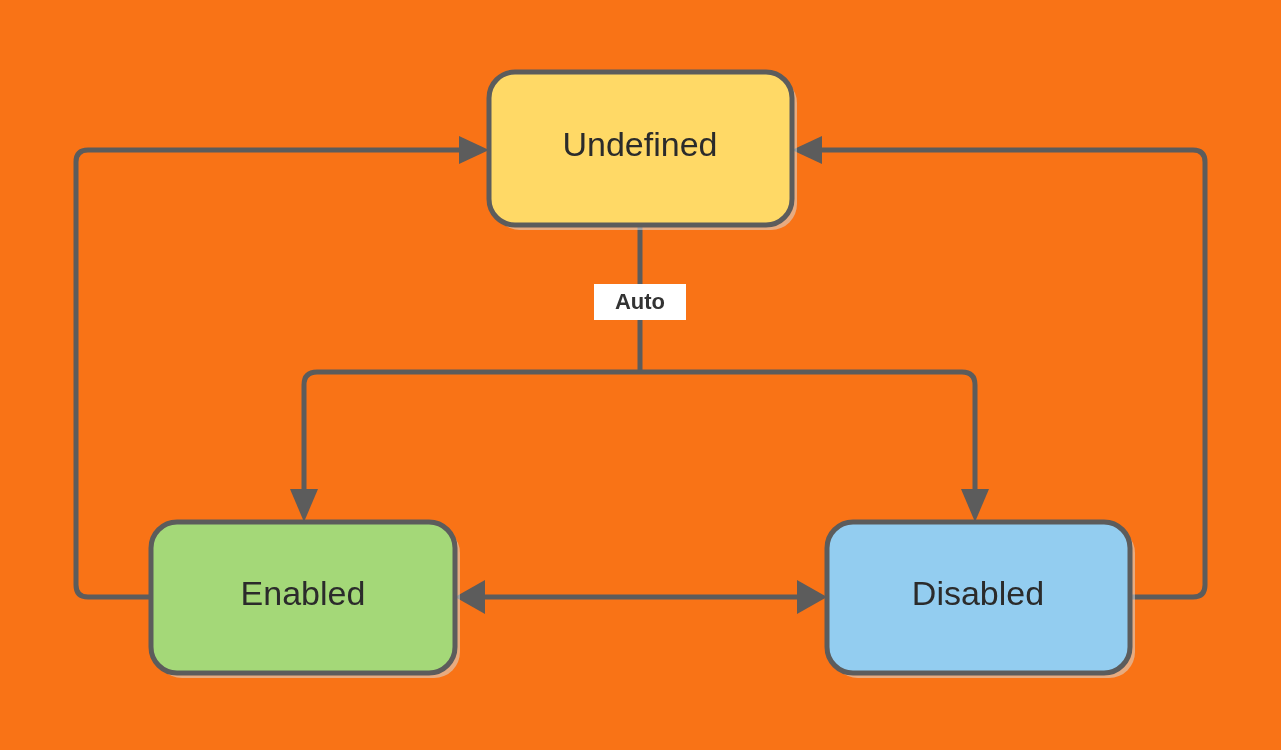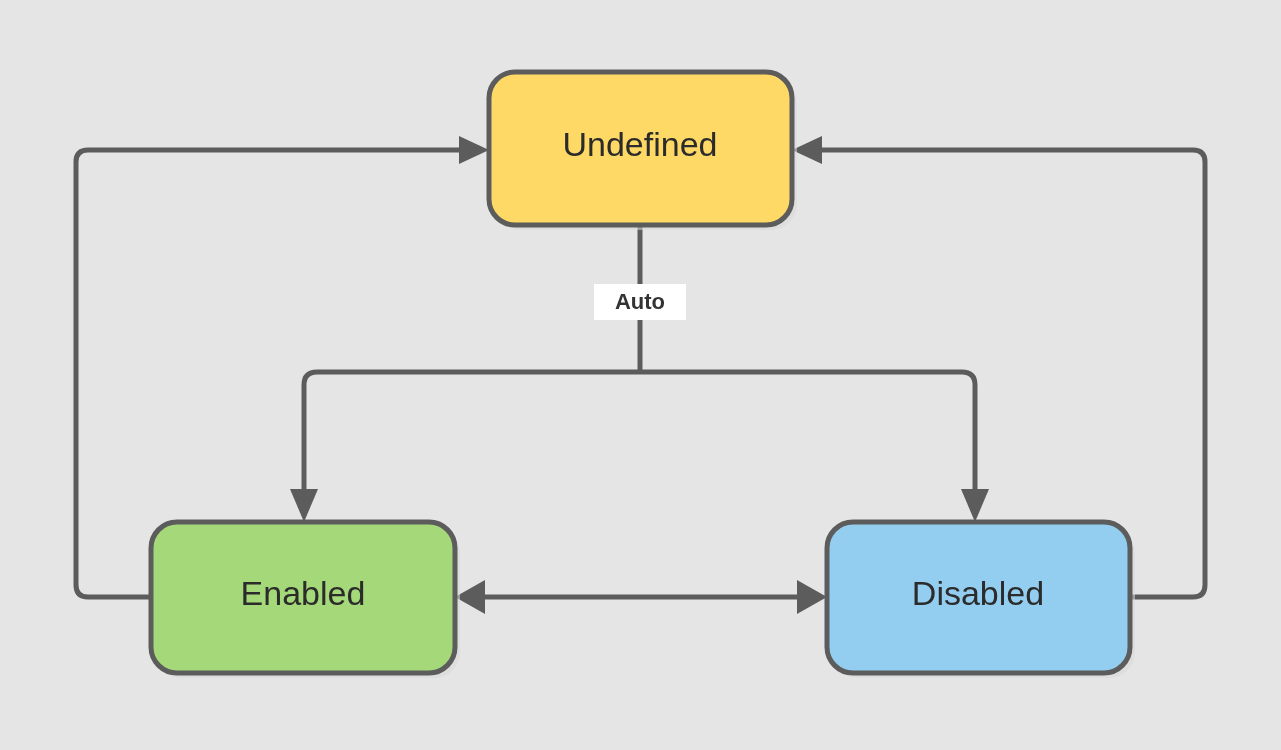--- a/index.html
+++ b/index.html
@@ -10,21 +10,21 @@
   body {
     width: 1281px;
     height: 750px;
     font-family: "Liberation Sans", sans-serif;
     overflow: hidden;
   }
   #diagram-root {
     position: relative;
     width: 1281px;
     height: 750px;
-    background: #e5e5e5;
+    background: #f97316;
   }
   svg.flow {
     display: block;
     width: 1281px;
     height: 750px;
   }
   .node-label {
     font-family: "Liberation Sans", sans-serif;
     font-size: 34px;
     fill: #2b2b2b;

